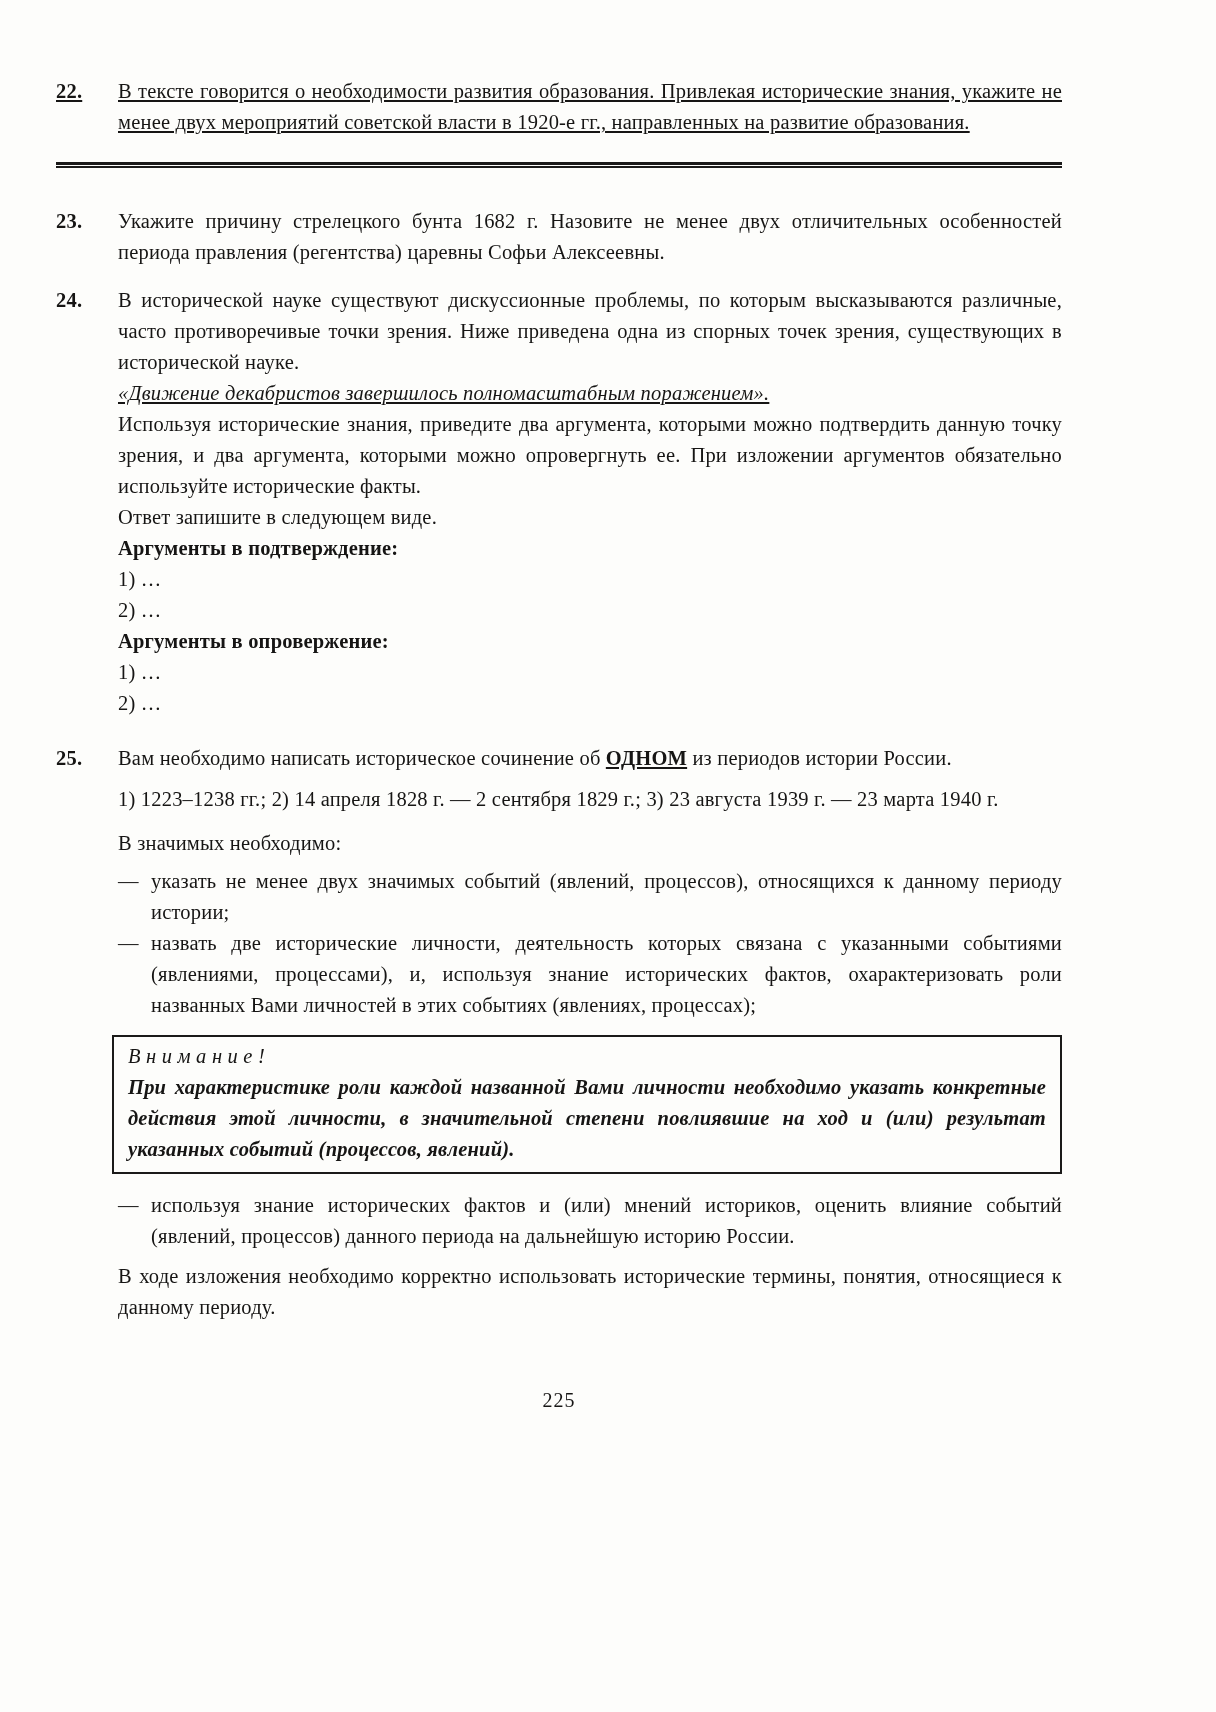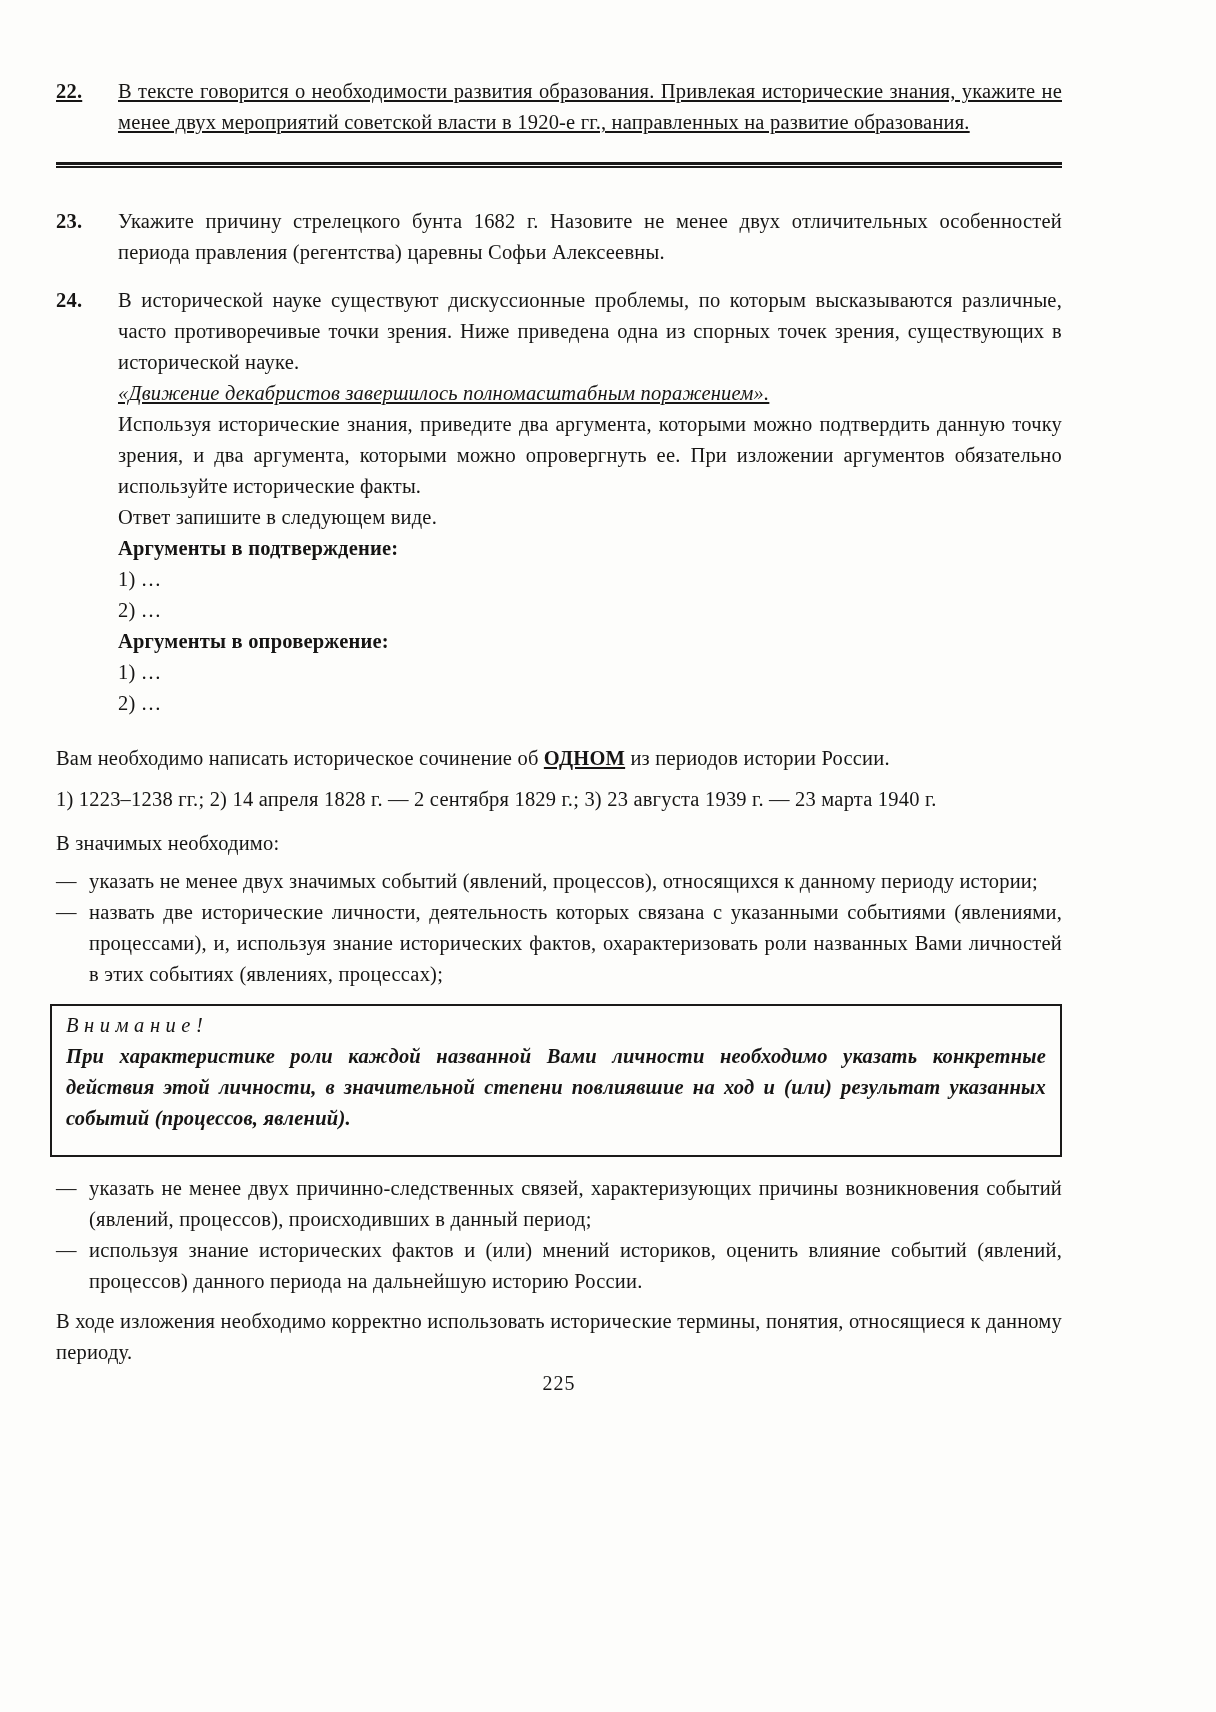--- a/index.html
+++ b/index.html
@@ -55,30 +55,31 @@
   }
   .bullet .dash {
     display: inline-block;
     width: 33px;
     text-indent: 0;
   }
 
   .attention-box {
     border: 2px solid #1b1a19;
     margin: 14px 0 16px -6px;
-    padding: 4px 14px 21px 14px;
+    padding: 4px 14px 7px 14px;
     font-style: italic;
   }
   .attention-title { font-weight: 400; }
   .attention-body { font-weight: 700; }
 
   .closing { margin-top: 9px; }
 
   .page-number {
     text-align: center;
+    margin-top: 62px;
     font-size: 20px;
     letter-spacing: 1px;
   }
 </style>
 </head>
 <body>
 
 <div class="page">
 
   <section class="q q22">
@@ -103,43 +104,41 @@
       <p class="bold">Аргументы в подтверждение:</p>
       <p>1) …</p>
       <p>2) …</p>
       <p class="bold">Аргументы в опровержение:</p>
       <p>1) …</p>
       <p>2) …</p>
     </div>
   </section>
 
   <section class="q q25">
+    <div class="q-num">25.</div>
     <div class="q-body">
       <p class="q25-intro"><span>Вам необходимо написать историческое сочинение об </span><span class="emph">ОДНОМ</span><span> из периодов истории России.</span></p>
 
       <p class="periods">1) 1223–1238 гг.; 2) 14 апреля 1828 г. — 2 сентября 1829 г.; 3) 23 августа 1939 г. — 23 марта 1940 г.</p>
 
       <p class="req-label">В значимых необходимо:</p>
 
       <div class="bullet">
         <span class="dash">—</span><span>указать не менее двух значимых событий (явлений, процессов), относящихся к данному периоду истории;</span>
       </div>
       <div class="bullet">
         <span class="dash">—</span><span>назвать две исторические личности, деятельность которых связана с указанными событиями (явлениями, процессами), и, используя знание исторических фактов, охарактеризовать роли названных Вами личностей в этих событиях (явлениях, процессах);</span>
       </div>
 
       <div class="attention-box">
         <span class="attention-title">В н и м а н и е !</span><br>
         <span class="attention-body">При характеристике роли каждой названной Вами личности необходимо указать конкретные действия этой личности, в значительной степени повлиявшие на ход и (или) результат указанных событий (процессов, явлений).</span>
       </div>
 
       <div class="bullet">
-        <span class="dash">—</span><span>указать не менее двух причинно-следственных связей, характеризующих причины возникновения событий (явлений, процессов), происходивших в данный период;</span>
-      </div>
-      <div class="bullet">
         <span class="dash">—</span><span>используя знание исторических фактов и (или) мнений историков, оценить влияние событий (явлений, процессов) данного периода на дальнейшую историю России.</span>
       </div>
 
       <p class="closing">В ходе изложения необходимо корректно использовать исторические термины, понятия, относящиеся к данному периоду.</p>
     </div>
   </section>
 
   <div class="page-number">225</div>
 
 </div>

